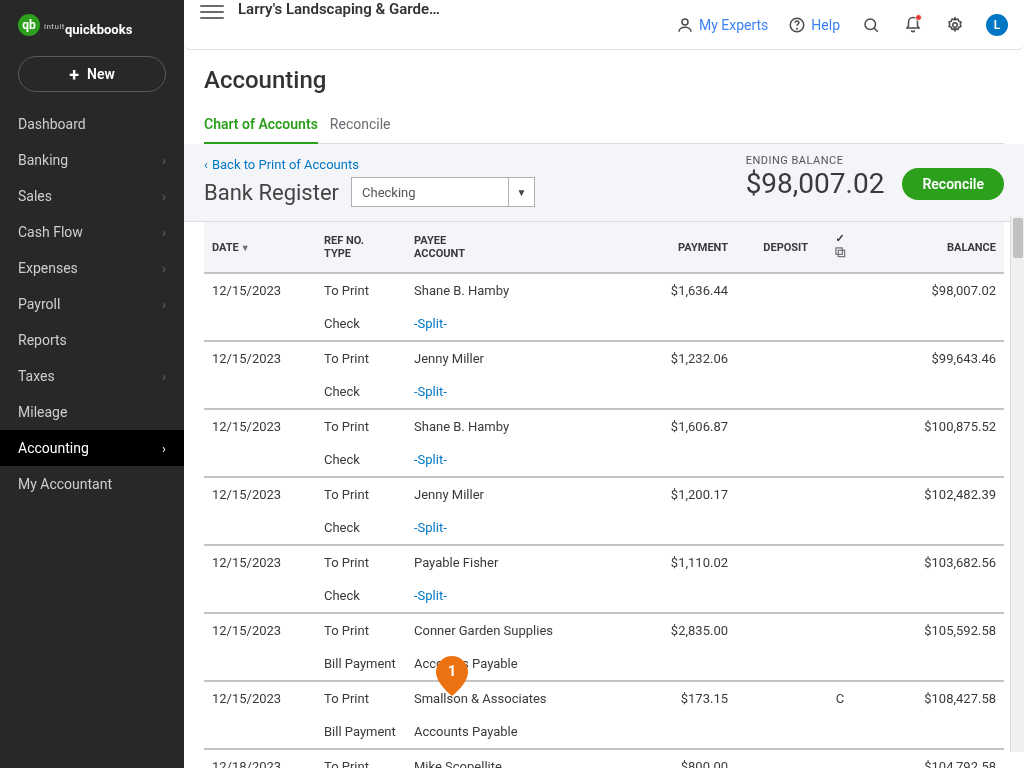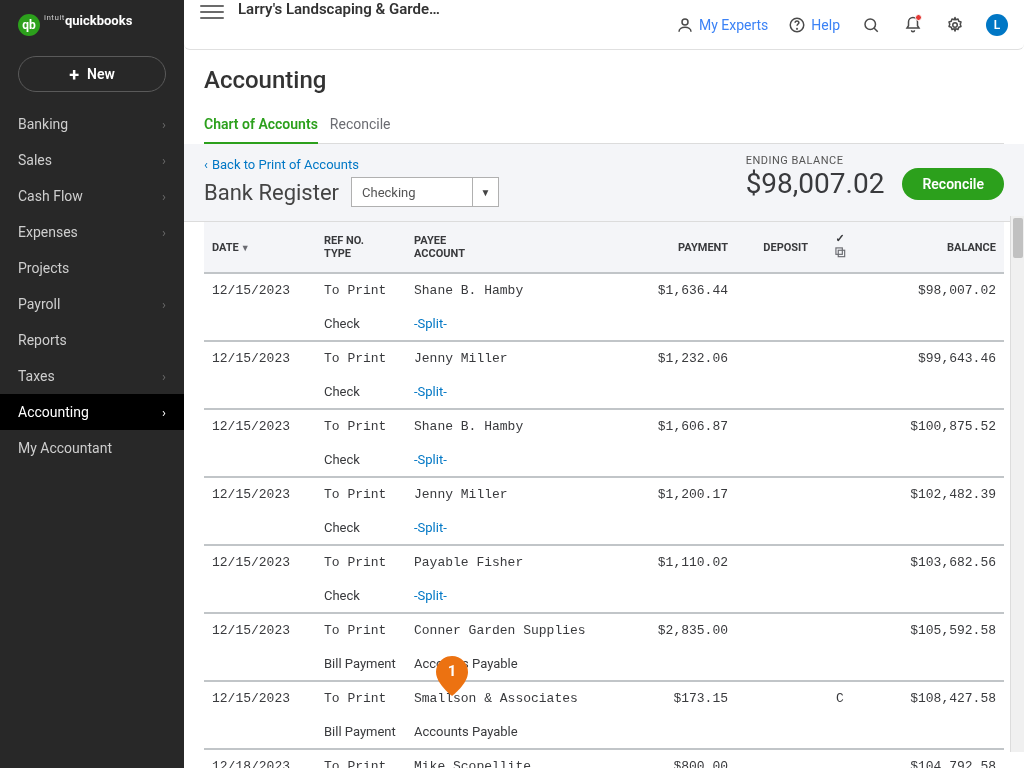--- a/index.html
+++ b/index.html
@@ -1,20 +1,20 @@
 <!DOCTYPE html>
 <html><head>
   <meta charset="utf-8">
   <style>
     * { margin: 0; padding: 0; box-sizing: border-box; font-family: -apple-system, BlinkMacSystemFont, "Segoe UI", Roboto, sans-serif; }
     body { width: 1024px; height: 768px; overflow: hidden; background: #fff; display: flex; }
     
     
     .sidebar { width: 184px; height: 768px; background: #282828; flex-shrink: 0; display: flex; flex-direction: column; }
-    .logo-area { padding: 14px 18px 10px; display: flex; align-items: flex-start; gap: 4px; }
+    .logo-area { padding: 14px 18px 10px; display: flex; align-items: flex-end; gap: 4px; }
     .qb-logo-circle { width: 22px; height: 22px; background: #2CA01C; border-radius: 50%; display:flex; align-items:center; justify-content:center; color: #fff; font-weight:700; font-size:12px; }
     .qb-logo-text { color:#fff; font-size: 13px; display:flex; flex-direction:row; line-height:1; }
     .qb-logo-text .l1 { font-size: 8px; color:#ccc; letter-spacing:0.5px; }
     .qb-logo-text .l2 { font-weight: 700; font-size:13px; }
     
     .new-btn-wrap { padding: 10px 18px 14px; }
     .new-btn { width:100%; height:36px; background: transparent; border:1.5px solid #5a5a5a; border-radius: 18px; color:#fff; font-size:14px; font-weight:600; display:flex; align-items:center; justify-content:center; gap:8px; cursor:pointer; }
     .new-btn .plus { font-size:18px; font-weight:700; }
     
     .nav { flex:1; }
@@ -43,39 +43,39 @@
     .tab.active { color:#2CA01C; font-weight:600; border-bottom-color:#2CA01C; }
     
     
     .register-wrap { flex:1; overflow:auto; background:#fff; position:relative; }
     .reg-head-bg { background:#f4f5f8; padding: 10px 20px 14px; border-bottom:1px solid #dcdcdc; }
     .reg-top { display:flex; justify-content:space-between; align-items:flex-start; }
     .reg-left {}
     .back-link { color:#0077C5; font-size:13px; display:inline-flex; align-items:center; gap:4px; cursor:pointer; }
     .reg-title-row { margin-top: 4px; display:flex; align-items:center; gap:12px; }
     .reg-title { font-size: 22px; color:#444; font-weight:400; }
-    .account-select { height:30px; width:148px; border:1px solid #b0b0b0; background:#fff; display:flex; align-items:center; font-size:13px; color:#555; }
+    .account-select { height:30px; width:184px; border:1px solid #b0b0b0; background:#fff; display:flex; align-items:center; font-size:13px; color:#555; }
     .account-select .selval { flex:1; padding:0 10px; }
     .account-select .ddbtn { width:26px; height:100%; border-left:1px solid #b0b0b0; display:flex; align-items:center; justify-content:center; cursor:pointer; font-size:10px; color:#444; }
     .reg-right { text-align:right; display:flex; align-items:flex-end; gap:18px; }
     .balance-block { text-align:left; }
     .balance-label { font-size:11px; color:#555; letter-spacing:0.5px; }
     .balance-val { font-size:28px; color:#393a3d; font-weight:400; }
     .reconcile-btn { background:#2CA01C; color:#fff; border:none; border-radius:18px; height:32px; padding:0 20px; font-size:14px; font-weight:600; cursor:pointer; margin-top:6px; }
     
     
     .tbl-wrap { position:relative; padding: 0 20px; }
     table.reg { width:100%; border-collapse:collapse; font-size:13px; }
     thead th { text-align:left; font-size:11px; font-weight:700; color:#393a3d; padding: 10px 8px; border-bottom:1px solid #8d9096; background:#f4f5f8; }
     thead th.r { text-align:right; }
     thead th.c { text-align:center; }
     thead .sort-ind { font-size:9px; color:#6b6c72; margin-left:2px; }
     
     tbody tr.entry-line td { padding: 9px 8px; color:#393a3d; }
-    tbody tr.entry-line.top td { border-top:2px solid #c1c5c8;font-family:Liberation Mono, monospace; }
+    tbody tr.entry-line.top td { border-top:2px solid #c1c5c8; }
     tbody tr.entry-line.bot td { }
     td.r { text-align:right; }
     td.c { text-align:center; }
     .split-link { color:#0077C5; }
     
     
     .vscroll { position:absolute; right:0; top:216px; width:14px; height:536px; background:#f0f0f0; border-left:1px solid #dcdcdc; }
     .vscroll .thumb { position:absolute; left:2px; top:2px; width:10px; height:40px; background:#c1c1c1; border-radius:2px; }
     
     
@@ -98,48 +98,51 @@
     </div>
   </div>
   <div class="new-btn-wrap">
     <button class="new-btn">
       <span class="plus">+</span>
       <span>New</span>
     </button>
   </div>
   <nav class="nav" id="nav">
       <div class="nav-item">
+        <span>Dashboard</span>
+      </div>
+      <div class="nav-item">
         <span>Banking</span>
         <span class="chev">›</span>
       </div>
       <div class="nav-item">
         <span>Sales</span>
         <span class="chev">›</span>
       </div>
       <div class="nav-item">
         <span>Cash Flow</span>
         <span class="chev">›</span>
       </div>
       <div class="nav-item">
         <span>Expenses</span>
         <span class="chev">›</span>
       </div>
       <div class="nav-item">
-        <span>Projects</span>
-      </div>
-      <div class="nav-item">
         <span>Payroll</span>
         <span class="chev">›</span>
       </div>
       <div class="nav-item">
         <span>Reports</span>
       </div>
       <div class="nav-item">
         <span>Taxes</span>
         <span class="chev">›</span>
+      </div>
+      <div class="nav-item">
+        <span>Mileage</span>
       </div>
       <div class="nav-item active">
         <span>Accounting</span>
         <span class="chev">›</span>
       </div>
       <div class="nav-item">
         <span>My Accountant</span>
       </div>
     </nav>
 </div>

